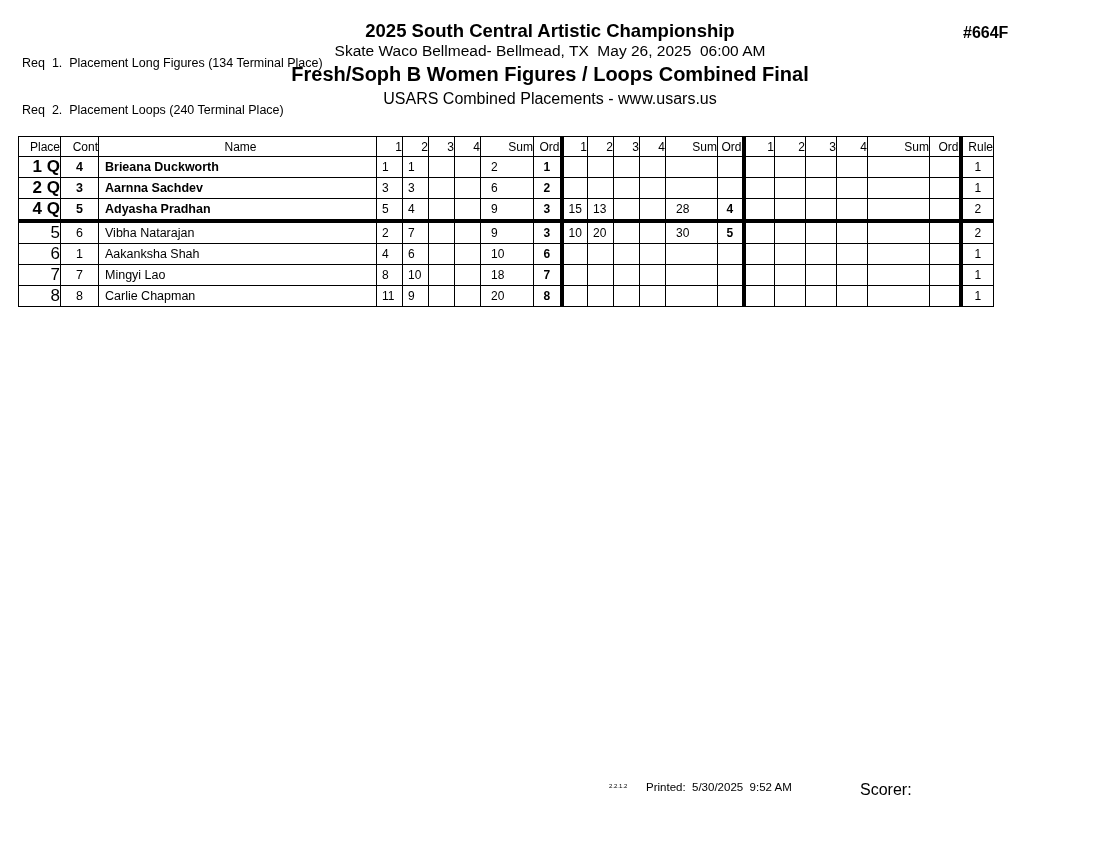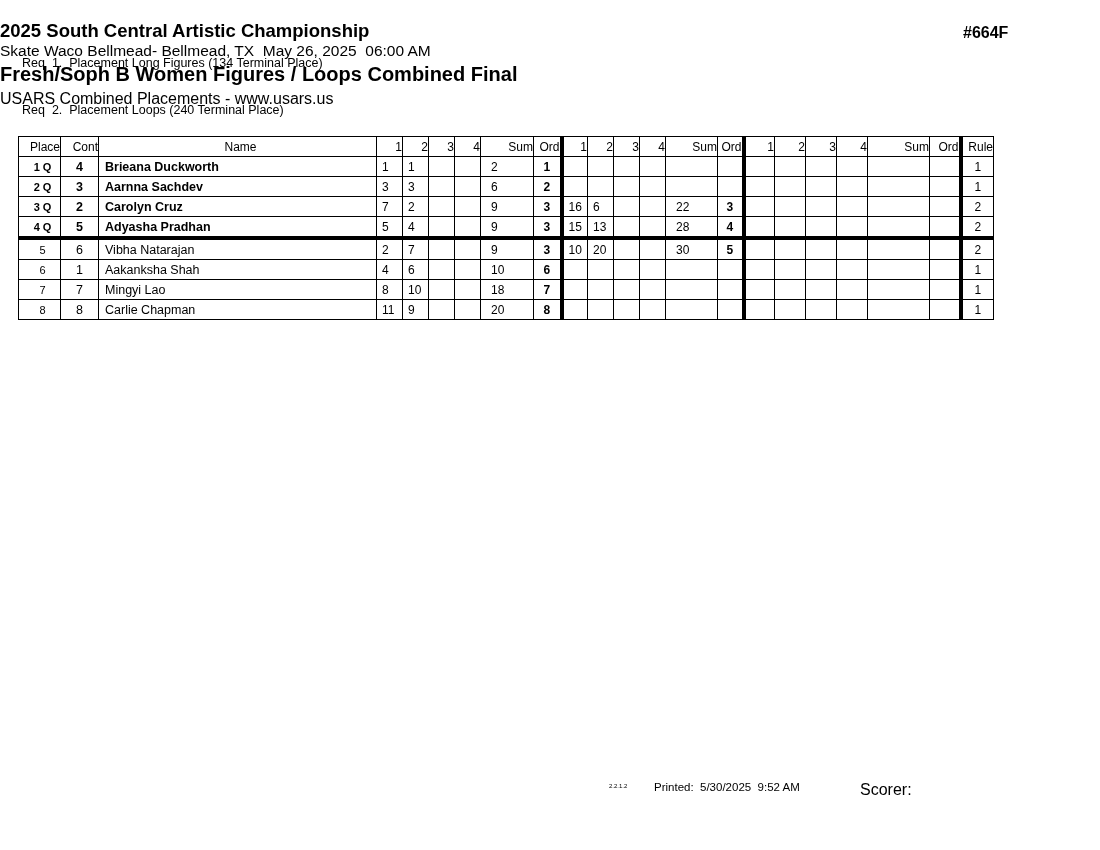--- a/index.html
+++ b/index.html
@@ -4,52 +4,52 @@
 <style>
   html, body { margin: 0; padding: 0; background: #fff; }
   body {
     width: 1100px; height: 850px; position: relative; overflow: hidden;
     font-family: "Liberation Sans", sans-serif; color: #000;
   }
   .page { position: absolute; left: 0; top: 0; width: 1100px; height: 850px; }
 
   
   .req-block { position: absolute; left: 22px; top: 25px; font-size: 12.5px; line-height: 15.5px; white-space: pre; }
-  .center-line { position: absolute; left: 0; width: 1100px; white-space: pre; }
+  .center-line { position: absolute; left: 0; width: 1100px; text-align: center; white-space: pre; }
   .title       { top: 20px; font-size: 18.5px; font-weight: bold; }
   .subtitle    { top: 42px; font-size: 15.5px; }
   .event-title { top: 63px; font-size: 20px;   font-weight: bold; }
   .org-line    { top: 90px; font-size: 16px; }
   .event-number { position: absolute; left: 963px; top: 24px; font-size: 16px; font-weight: bold; }
 
   
   table.results { position: absolute; left: 18px; top: 136px; border-collapse: collapse; table-layout: fixed; }
   table.results td {
     border: 1px solid #000; height: 19px; font-size: 12px;
     padding: 0; overflow: hidden; white-space: nowrap; vertical-align: middle;
   }
   .group-row td { height: 21px; }
   .group-row td.nb { border: none; }
   .gbox { text-align: left; padding-left: 4px !important; font-size: 12px; }
   .head-row td { text-align: right; font-size: 12.5px; height: 18px; font-weight: normal; }
   .head-row td.name-h { text-align: center; padding-left: 6px !important; }
-  .data-row td.place { text-align: center; padding-left: 6px !important; font-size: 11px; }
+  .data-row td.place { text-align: right; padding-left: 6px !important; font-size: 17px; }
   .data-row td.cont  { text-align: center; font-size: 12.5px; }
   .data-row td.name  { text-align: left; padding-left: 6px !important; font-size: 12.5px; }
   td.num  { text-align: left; padding-left: 5px !important; }
   td.sum  { text-align: left; padding-left: 10px !important; }
   td.ord  { text-align: center; font-weight: bold; }
   td.rule { text-align: center; }
   td.thickL { border-left: 4px solid #000 !important; }
   tr.cut td { border-bottom: 4px solid #000; }
   tr.q td.place, tr.q td.cont, tr.q td.name { font-weight: bold; }
 
   
   .version { position: absolute; left: 609px; top: 783px; font-size: 6px; }
-  .printed { position: absolute; left: 646px; top: 781px; font-size: 11.5px; white-space: pre; margin-left: 8px; }
+  .printed { position: absolute; left: 646px; top: 781px; font-size: 11.5px; white-space: pre; }
   .scorer  { position: absolute; left: 860px; top: 781px; font-size: 16px; }
 </style>
 </head>
 <body>
 
 <div class="page">
 
   <div class="req-block">
     <div>Req  1.  Placement Long Figures (134 Terminal Place)</div>
     <div>Req  2.  Placement Loops (240 Terminal Place)</div>
@@ -157,44 +157,20 @@
       <td class="ord"></td>
       <td class="num thickL"></td>
       <td class="num"></td>
       <td class="num"></td>
       <td class="num"></td>
       <td class="sum"></td>
       <td class="ord"></td>
       <td class="rule thickL">1</td>
     </tr>
 
-    <tr class="data-row q">
-      <td class="place">3 Q</td>
-      <td class="cont">2</td>
-      <td class="name">Carolyn Cruz</td>
-      <td class="num">7</td>
-      <td class="num">2</td>
-      <td class="num"></td>
-      <td class="num"></td>
-      <td class="sum">9</td>
-      <td class="ord">3</td>
-      <td class="num thickL">16</td>
-      <td class="num">6</td>
-      <td class="num"></td>
-      <td class="num"></td>
-      <td class="sum">22</td>
-      <td class="ord">3</td>
-      <td class="num thickL"></td>
-      <td class="num"></td>
-      <td class="num"></td>
-      <td class="num"></td>
-      <td class="sum"></td>
-      <td class="ord"></td>
-      <td class="rule thickL">2</td>
-    </tr>
 
     <tr class="data-row q cut">
       <td class="place">4 Q</td>
       <td class="cont">5</td>
       <td class="name">Adyasha Pradhan</td>
       <td class="num">5</td>
       <td class="num">4</td>
       <td class="num"></td>
       <td class="num"></td>
       <td class="sum">9</td>

